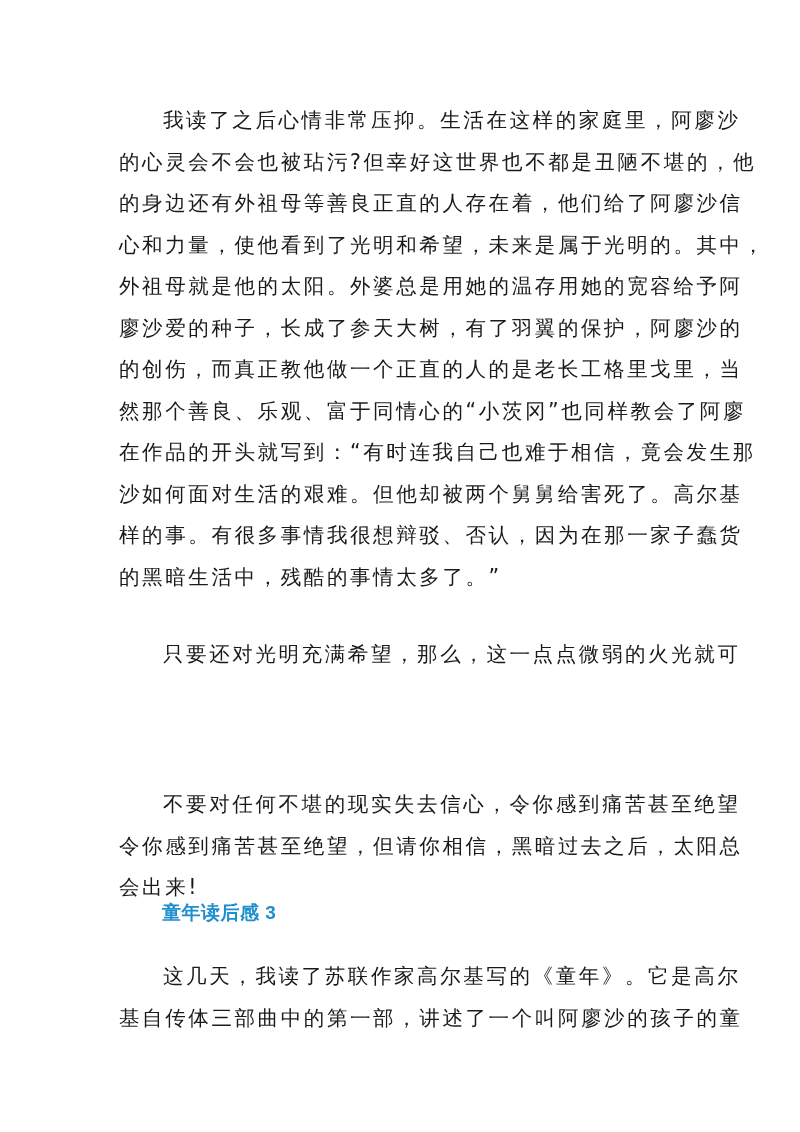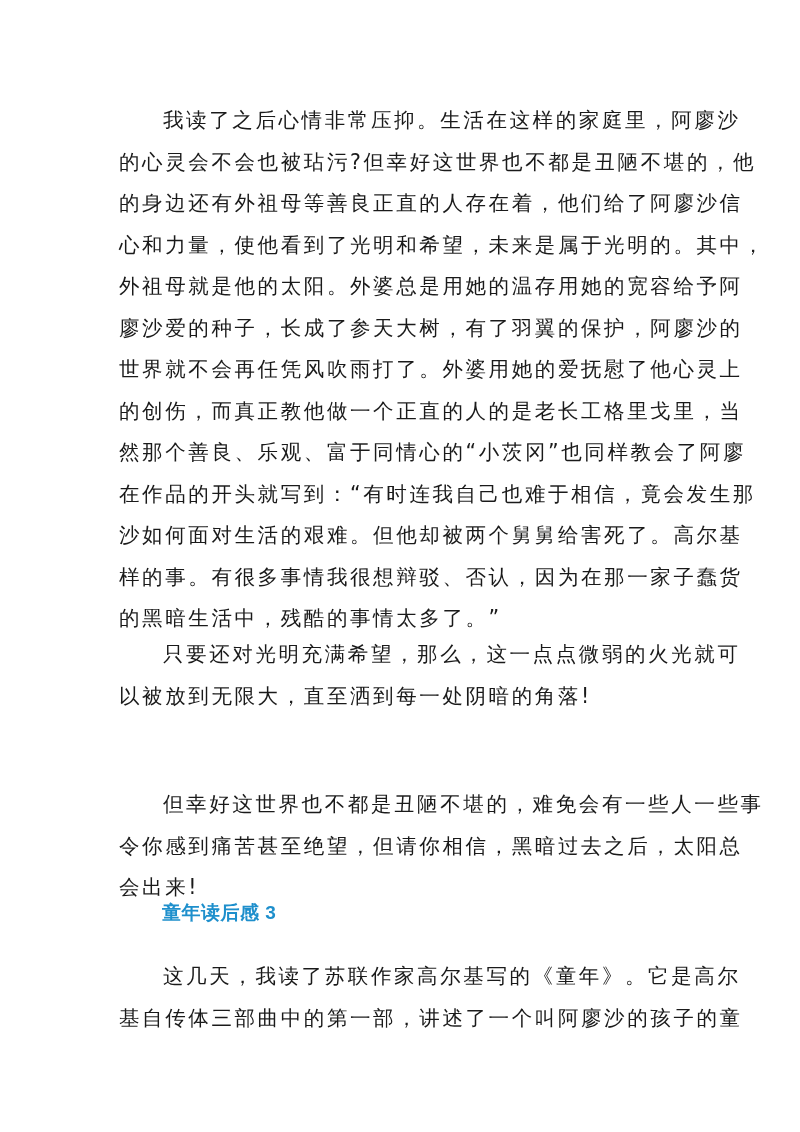--- a/index.html
+++ b/index.html
@@ -56,36 +56,34 @@
 
 <div class="page">
 
   <div class="para" style="top:100px;">
     <span class="line indent">我读了之后心情非常压抑。生活在这样的家庭里，阿廖沙</span>
     <span class="line">的心灵会不会也被玷污?但幸好这世界也不都是丑陋不堪的，他</span>
     <span class="line">的身边还有外祖母等善良正直的人存在着，他们给了阿廖沙信</span>
     <span class="line">心和力量，使他看到了光明和希望，未来是属于光明的。其中，</span>
     <span class="line">外祖母就是他的太阳。外婆总是用她的温存用她的宽容给予阿</span>
     <span class="line">廖沙爱的种子，长成了参天大树，有了羽翼的保护，阿廖沙的</span>
-    <span class="line">世界就不会再任凭风吹雨打了。外婆用她的爱抚慰了他心灵上</span>
     <span class="line">的创伤，而真正教他做一个正直的人的是老长工格里戈里，当</span>
     <span class="line">然那个善良、乐观、富于同情心的“小茨冈”也同样教会了阿廖</span>
     <span class="line">在作品的开头就写到：“有时连我自己也难于相信，竟会发生那</span>
     <span class="line">沙如何面对生活的艰难。但他却被两个舅舅给害死了。高尔基</span>
     <span class="line">样的事。有很多事情我很想辩驳、否认，因为在那一家子蠢货</span>
     <span class="line">的黑暗生活中，残酷的事情太多了。”</span>
   </div>
 
   <div class="para" style="top:634px;">
     <span class="line indent">只要还对光明充满希望，那么，这一点点微弱的火光就可</span>
-    <span class="line">以被放到无限大，直至洒到每一处阴暗的角落!</span>
   </div>
 
   <div class="para" style="top:784px;">
-    <span class="line indent">但幸好这世界也不都是丑陋不堪的，难免会有一些人一些事</span>
+    <span class="line indent">不要对任何不堪的现实失去信心，令你感到痛苦甚至绝望</span>
     <span class="line">令你感到痛苦甚至绝望，但请你相信，黑暗过去之后，太阳总</span>
     <span class="line">会出来!</span>
   </div>
 
   <div class="heading">童年读后感 3</div>
 
   <div class="para" style="top:956px;text-align:center;">
     <span class="line indent">这几天，我读了苏联作家高尔基写的《童年》。它是高尔</span>
     <span class="line">基自传体三部曲中的第一部，讲述了一个叫阿廖沙的孩子的童</span>
   </div>

